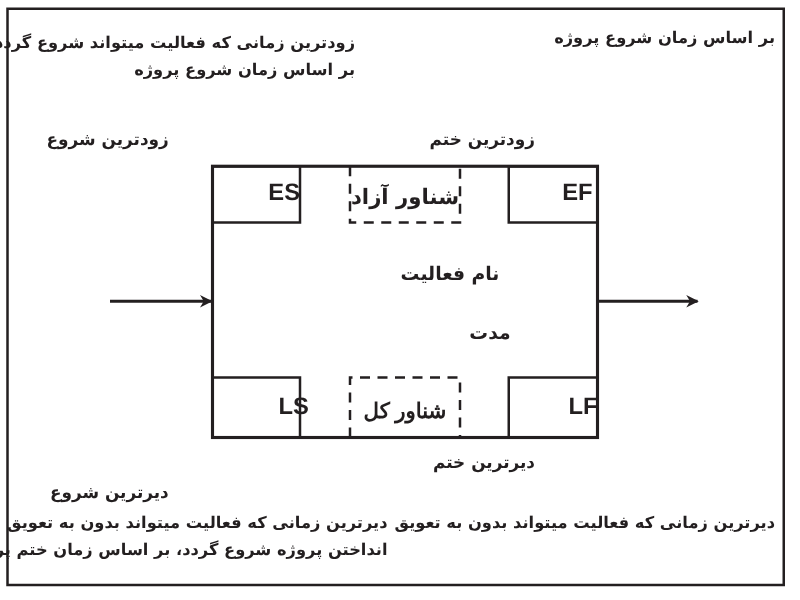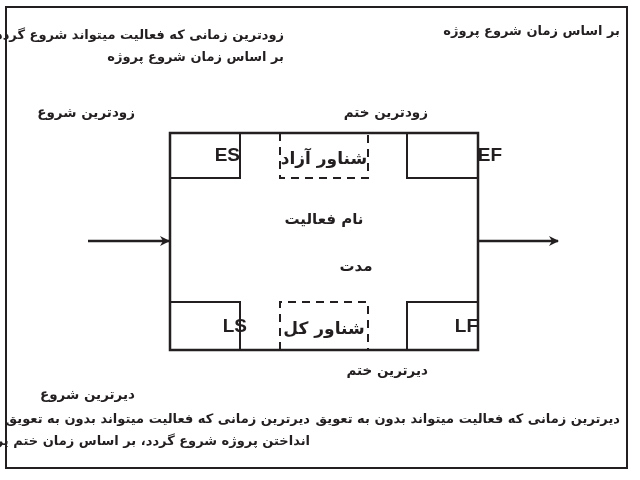--- a/index.html
+++ b/index.html
@@ -8,21 +8,21 @@
   .frame { position: absolute; left: 5px; top: 6px; width: 623px; height: 463px;
            border: 2px solid #231f20; box-sizing: border-box; }
   .note { position: absolute; direction: rtl; text-align: right; font-weight: bold;
           font-size: 13px; line-height: 22px; white-space: nowrap; }
   .label { position: absolute; direction: rtl; font-weight: bold; font-size: 13.5px;
            white-space: nowrap; }
   svg.diagram { position: absolute; left: 0; top: 0; }
   .code { position: absolute; font-family: "Liberation Sans", sans-serif; font-weight: bold;
           font-size: 19px; text-align: right; }
   .center-text { position: absolute; direction: rtl; font-weight: bold; font-size: 15px;
-                 text-align: center; white-space: nowrap; }
+                 text-align: center; white-space: nowrap; margin-left: 36px; }
   .float-text { position: absolute; direction: rtl; font-weight: bold; font-size: 17px;
                 text-align: center; white-space: nowrap; }
 </style>
 </head>
 <body>
 
 <div class="frame"></div>
 
 <div class="note" style="right:356px; top:24px;">
   <div>زودترین زمانی که فعالیت میتواند شروع گردد،</div>
@@ -56,26 +56,26 @@
 
   <path d="M280,133 L280,178 L368,178 L368,133" fill="none" stroke="#231f20" stroke-width="2" stroke-dasharray="8,6"></path>
 
   <path d="M280,350 L280,302 L368,302 L368,350" fill="none" stroke="#231f20" stroke-width="2" stroke-dasharray="8,6"></path>
 
   <line x1="88" y1="241" x2="169" y2="241" stroke="#231f20" stroke-width="2.5" marker-end="url(#arrowhead)"></line>
   <line x1="478" y1="241" x2="558" y2="241" stroke="#231f20" stroke-width="2.5" marker-end="url(#arrowhead)"></line>
 </svg>
 
 <div class="code" style="left:170px; top:144px; width:70px;">ES</div>
-<div class="code" style="left:407px; top:144px; width:67px;padding-left:28px;">EF</div>
+<div class="code" style="left:407px; top:144px; width:67px;">EF</div>
 <div class="code" style="left:170px; top:315px; width:77px;">LS</div>
 <div class="code" style="left:407px; top:315px; width:71px;">LF</div>
 
 <div class="float-text" style="left:280px; top:148px; width:88px;">شناور آزاد</div>
-<div class="float-text" style="left:280px; top:318px; width:88px;">شناور کل</div>
+<div class="float-text" style="left:280px; top:318px; width:88px;font-family:Liberation Serif, serif;">شناور کل</div>
 
 <div class="center-text" style="left:170px; top:210px; width:308px;">نام فعالیت</div>
 <div class="center-text" style="left:170px; top:257px; width:372px;">مدت</div>
 
 <div class="note" style="right:330px; top:408px;">
   <div>دیرترین زمانی که فعالیت میتواند بدون به تعویق</div>
   <div>انداختن پروژه شروع گردد، بر اساس زمان ختم پروژه</div>
 </div>
 <div class="note" style="right:20px; top:408px;">
   <div>دیرترین زمانی که فعالیت میتواند بدون به تعویق</div>

